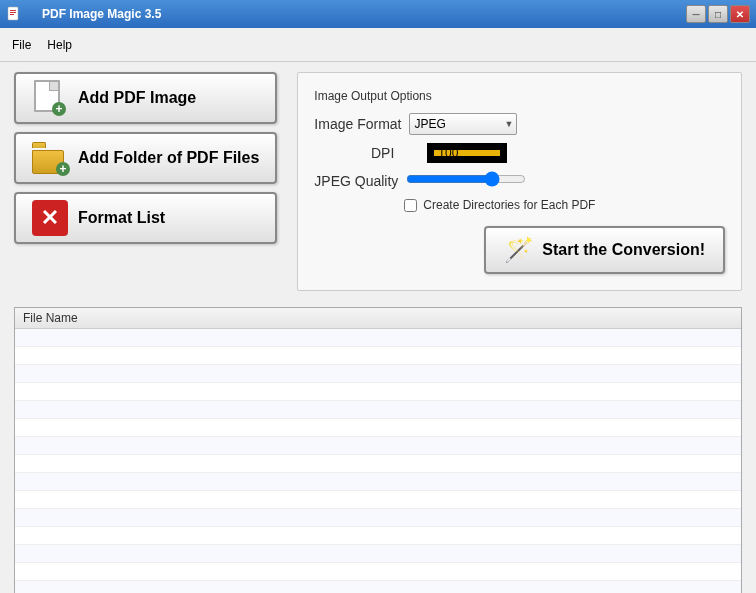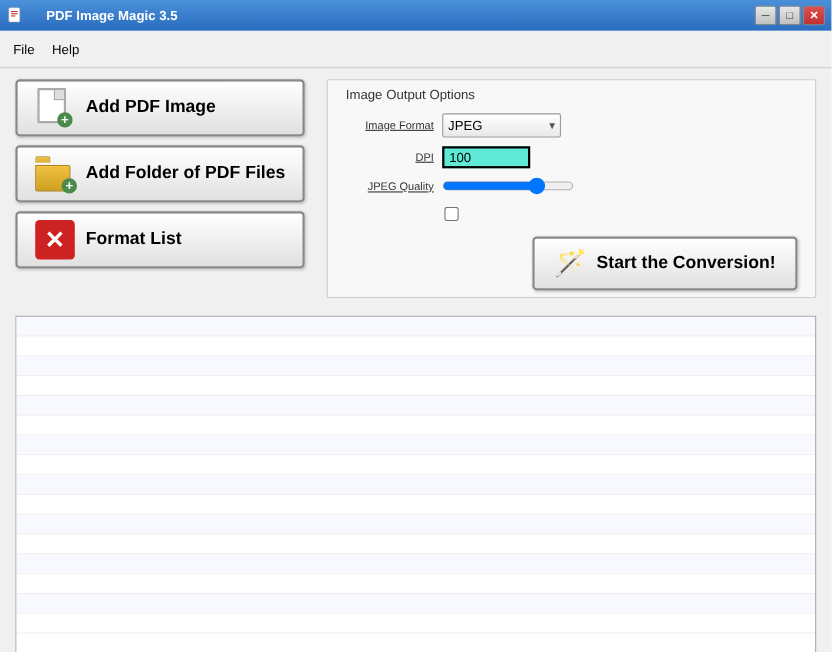--- a/index.html
+++ b/index.html
@@ -210,42 +210,41 @@
       font-size: 22px;
       font-weight: bold;
     }
 
     
     .right-panel {
       flex: 1;
       border: 1px solid #ccc;
       border-radius: 2px;
       background: #f8f8f8;
-      padding: 6px 16px;
+      padding: 16px 16px;
     }
 
     .panel-title {
       font-size: 12px;
       color: #333;
       margin-bottom: 10px;
     }
 
     .option-row {
       display: flex;
       align-items: center;
       margin-bottom: 8px;
       gap: 8px;
     }
 
     .option-label {
-      font-size: 10px;
+      font-size: 14px;
       color: #333;
       text-align: right;
       min-width: 80px;
-      text-decoration: underline;
     }
 
     .format-select {
       width: 108px;
       height: 22px;
       border: 1px solid #999;
       border-radius: 2px;
       background: white;
       font-size: 12px;
       padding: 1px 4px;
@@ -266,24 +265,25 @@
       top: 50%;
       transform: translateY(-50%);
       font-size: 9px;
       color: #555;
       pointer-events: none;
     }
 
     .dpi-input {
       width: 80px;
       height: 20px;
-      border: 2px solid #000000;
+      border: 7px solid #000000;
       padding: 1px 4px;
       font-size: 12px;
-      background: #5eead4;
+      background: #eab308;
+      margin-left: 25px;
     }
 
     .slider-container {
       width: 120px;
       position: relative;
     }
     input[type=range] {
       width: 120px;
       height: 16px;
       cursor: pointer;
@@ -448,33 +448,37 @@
 
       <div class="option-row">
         <span class="option-label">JPEG Quality</span>
         <div class="slider-container">
           <input type="range" min="0" max="100" value="75" style="">
         </div>
       </div>
 
       <div class="checkbox-row">
         <input type="checkbox" id="createDirs" style="">
+        <label for="createDirs" class="checkbox-label">Create Directories for Each PDF</label>
       </div>
 
       <div class="start-btn-container">
         <button class="start-btn">
           <span class="magic-icon">🪄</span>
           <span>Start the Conversion!</span>
         </button>
       </div>
 
     </div>
   </div>
 
   <div class="file-list-container">
+    <div class="file-list-header">
+      <span>File Name</span>
+    </div>
     <div class="file-list-body" id="fileListBody">
     <div class="file-row"></div>
         <div class="file-row"></div>
         <div class="file-row"></div>
         <div class="file-row"></div>
         <div class="file-row"></div>
         <div class="file-row"></div>
         <div class="file-row"></div>
         <div class="file-row"></div>
         <div class="file-row"></div>

